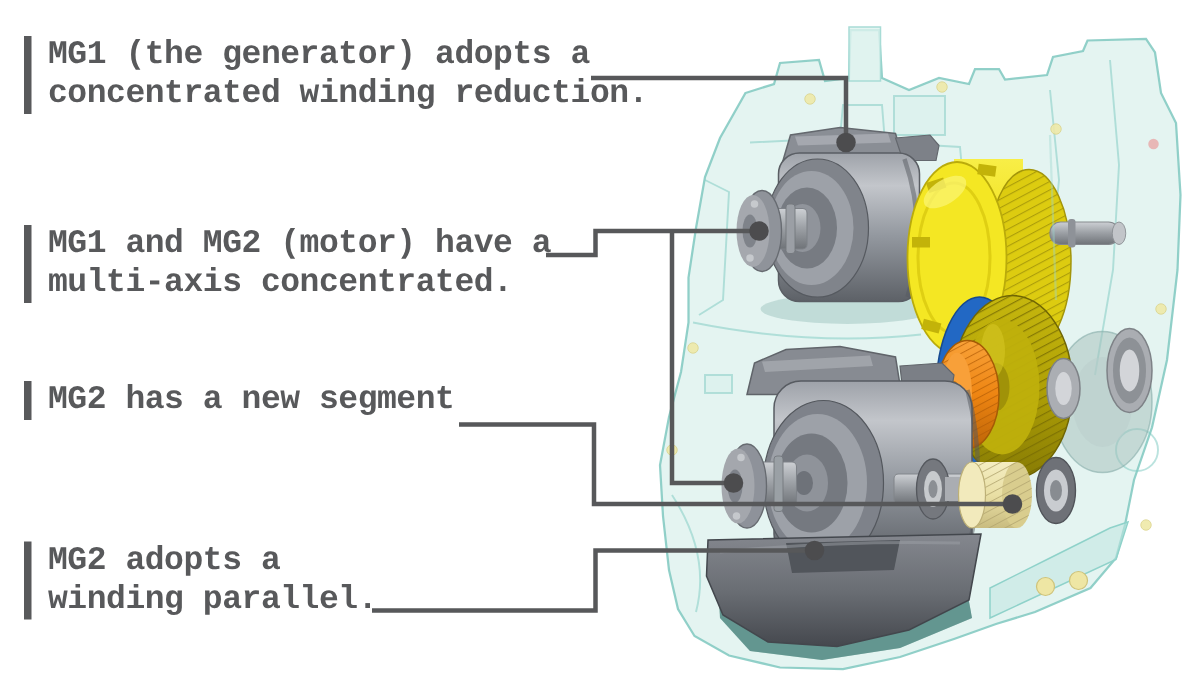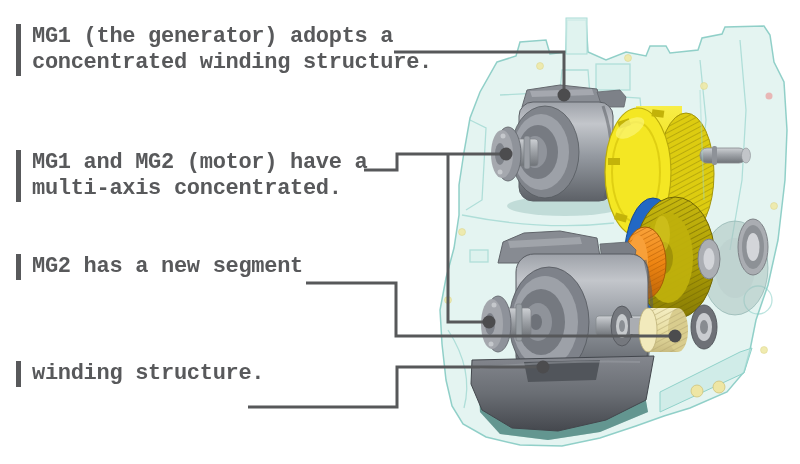--- a/index.html
+++ b/index.html
@@ -245,26 +245,27 @@
       <circle cx="564" cy="95" r="6.5" fill="#4c4c4e"></circle>
       <circle cx="506" cy="154" r="6.5" fill="#4c4c4e"></circle>
       <circle cx="489" cy="322" r="6.5" fill="#4c4c4e"></circle>
       <circle cx="675" cy="336" r="6.5" fill="#4c4c4e"></circle>
       <circle cx="543" cy="367" r="6.5" fill="#4c4c4e"></circle>
     </g>
   </svg>
 
   <div class="callout" id="co1">
     <div class="co-line">MG1 (the generator) adopts a</div>
-    <div class="co-line">concentrated winding structure.</div>
+    <div class="co-line">concentrated winding reduction.</div>
   </div>
   <div class="callout" id="co2">
     <div class="co-line">MG1 and MG2 (motor) have a</div>
     <div class="co-line">multi-axis concentrated.</div>
   </div>
   <div class="callout" id="co3">
     <div class="co-line">MG2 has a new segment</div>
   </div>
   <div class="callout" id="co4">
-    <div class="co-line">winding structure.</div>
+    <div class="co-line">MG2 adopts a</div>
+    <div class="co-line">winding parallel.</div>
   </div>
 
 </div>
 
 </body></html>

